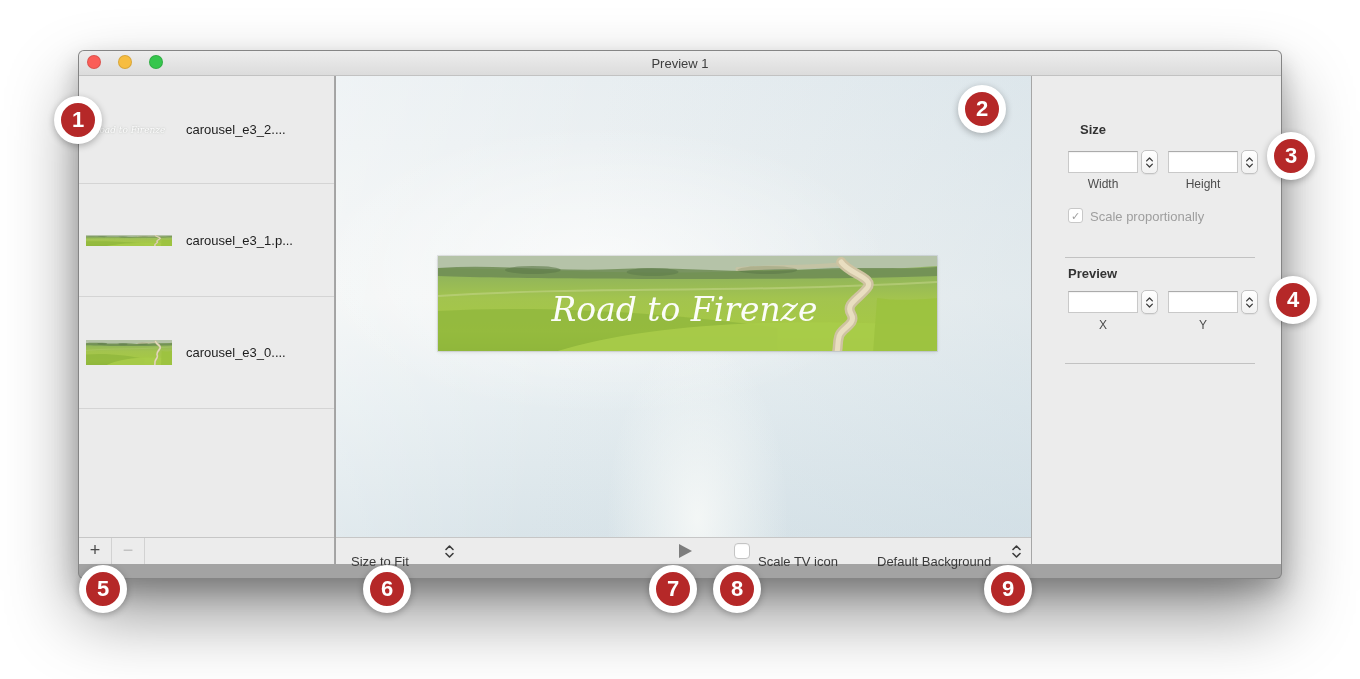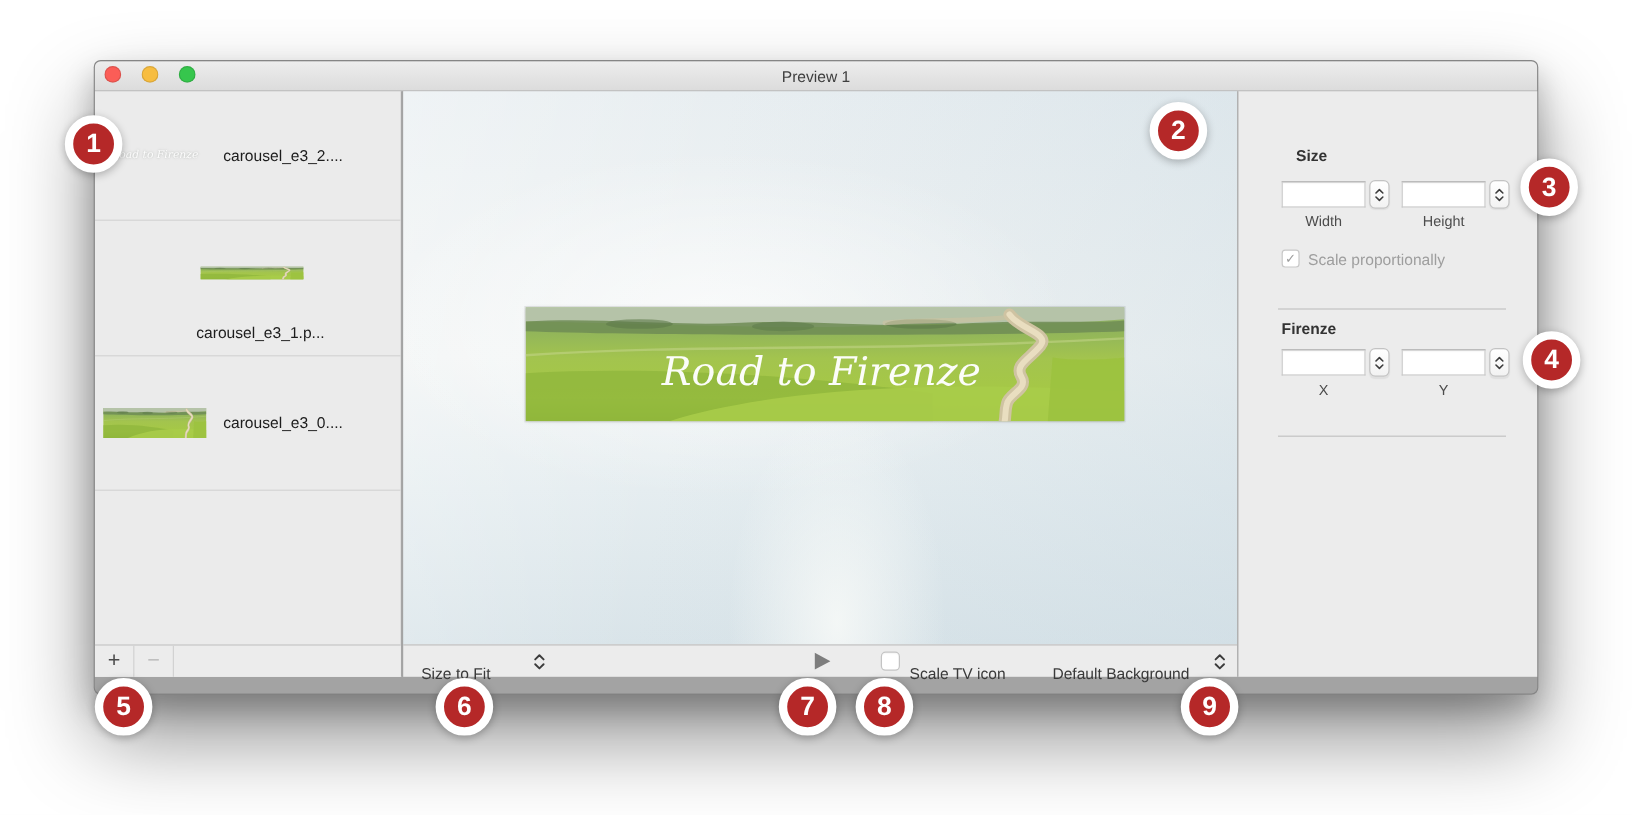--- a/index.html
+++ b/index.html
@@ -17,21 +17,21 @@
   .tl{position:absolute;top:4px;width:14px;height:14px;border-radius:50%;}
   .tl.red{left:8px;background:#fb5d57;border:1px solid rgba(0,0,0,.12);}
   .tl.yellow{left:39px;background:#f7bd40;border:1px solid rgba(0,0,0,.12);}
   .tl.green{left:70px;background:#36c64d;border:1px solid rgba(0,0,0,.12);}
 
   .content{position:absolute;left:0;top:25px;width:1204px;height:488px;}
 
   
   .sidebar{position:absolute;left:0;top:0;width:256px;height:488px;background:#ebebeb;border-right:1px solid #a6a6a6;}
   .layer-row{display:flex;align-items:center;border-bottom:1px solid #d4d4d4;padding-left:7px;}
-  .row1{height:108px;}.row2{height:113px;flex-direction:column;}.row3{height:112px;}
+  .row1{height:108px;}.row2{height:113px;}.row3{height:112px;}
   .thumb-box{width:86px;display:flex;align-items:center;justify-content:center;flex:0 0 86px;}
   .thumb-ghost{font-family:"DejaVu Serif",serif;font-style:italic;font-size:9px;white-space:nowrap;
     color:#ffffff;text-shadow:0 0 2px rgba(150,155,150,.8);opacity:.9;}
   .layer-label{margin-left:14px;font-size:13px;color:#1d1d1d;white-space:nowrap;}
   .sidebar-toolbar{position:absolute;left:0;bottom:0;width:100%;height:27px;background:#ececec;border-top:1px solid #c6c6c6;}
   .sb-btn{position:absolute;top:0;height:26px;width:32px;text-align:center;font-size:18px;line-height:25px;color:#4a4a4a;}
   .sb-btn.minus{left:33px;color:#bdbdbd;}
   .sb-sep{position:absolute;top:0;width:1px;height:26px;background:#d2d2d2;}
 
   
@@ -191,21 +191,21 @@
           <svg width="9" height="13" viewBox="0 0 11 15">
               <use href="#popup-chevrons"></use>
             </svg>
         </div>
         <div class="sub-label" style="left:36px;top:101px;">Width</div>
         <div class="sub-label" style="left:136px;top:101px;">Height</div>
         <div class="scale-cb">✓</div>
         <div class="scale-label">Scale proportionally</div>
         <div class="hr" style="top:181px;"></div>
 
-        <div class="insp-heading" style="left:36px;top:190px;">Firenze</div>
+        <div class="insp-heading" style="left:36px;top:190px;">Preview</div>
         <input class="field" style="left: 36px; top: 215px;" value="">
         <div class="stepper" style="left:109px;top:214px;">
           <svg width="9" height="13" viewBox="0 0 11 15">
               <use href="#popup-chevrons"></use>
             </svg>
         </div>
         <input class="field" style="left: 136px; top: 215px;" value="">
         <div class="stepper" style="left:209px;top:214px;">
           <svg width="9" height="13" viewBox="0 0 11 15">
               <use href="#popup-chevrons"></use>

